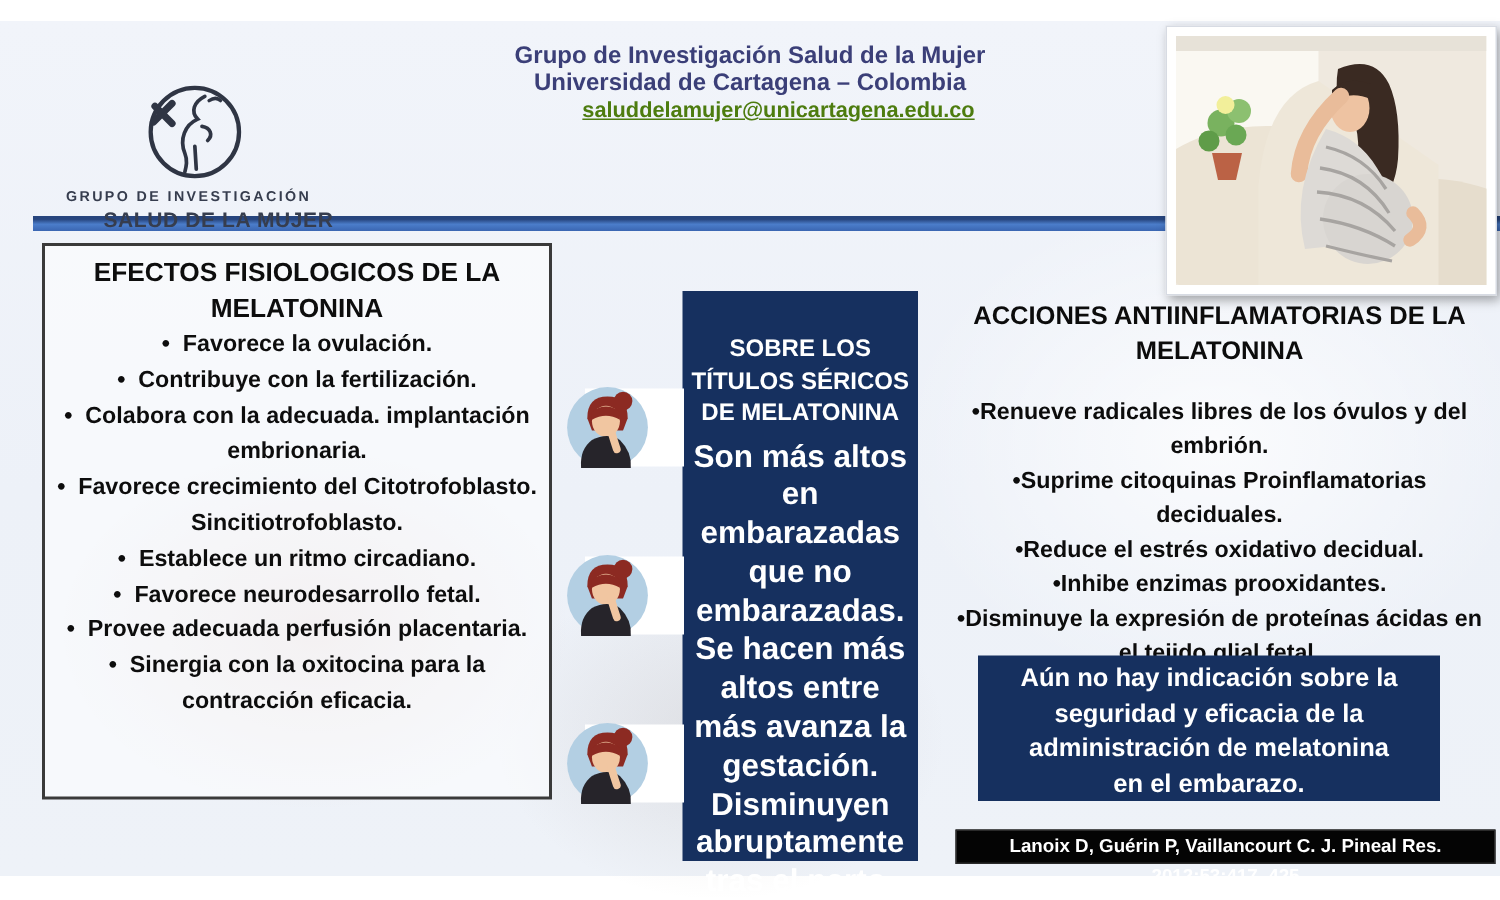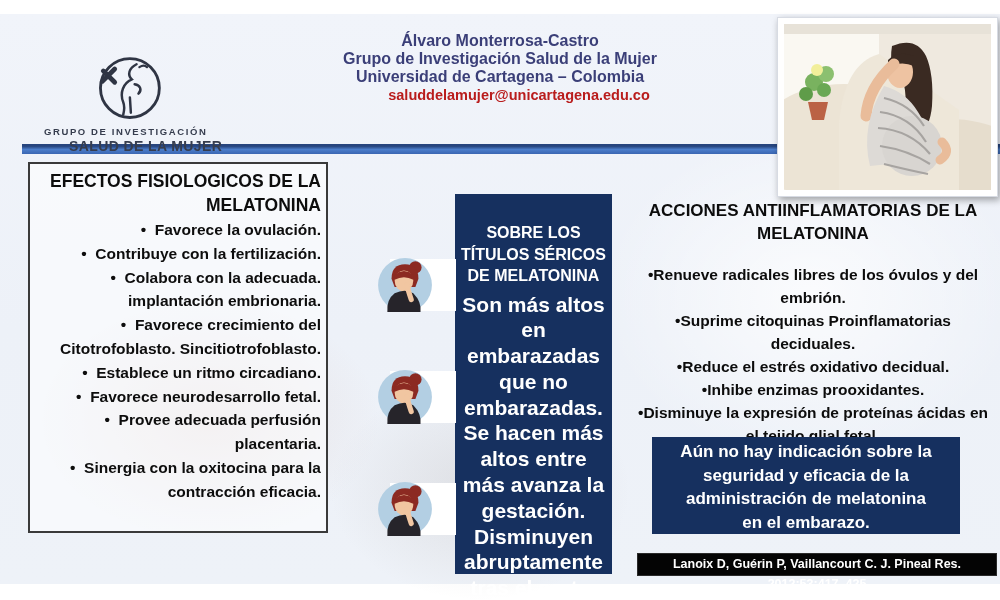--- a/index.html
+++ b/index.html
@@ -21,37 +21,37 @@
   .logo-text{margin-left:10px;color:#363d4e;}
   .logo-line1{font-size:9.5px;font-weight:bold;letter-spacing:1.6px;}
   .logo-line2{font-size:14px;font-weight:bold;letter-spacing:.4px;margin-top:1px;margin-left:25px;}
 
   .header-text{position:absolute;left:225px;top:29px;width:550px;text-align:center;
                color:#3b3f78;z-index:2;}
   .slide-title{font-size:23.5px;font-weight:bold;letter-spacing:.2px;}
   .slide-author{font-size:16px;font-weight:bold;margin-top:3px;}
   .slide-group{font-size:16px;font-weight:bold;}
   .slide-univ{font-size:16px;font-weight:bold;}
-  .slide-email{font-size:14.5px;font-weight:bold;color:#b91c1c;
+  .slide-email{font-size:14.5px;font-weight:bold;color:#4d7c0f;text-decoration:underline;
                display:inline-block;margin-top:1px;cursor:pointer;margin-left:38px;}
 
   
   .accent-bar{position:absolute;left:22px;top:144px;width:978px;height:10px;z-index:1;
               background:linear-gradient(180deg,#27457e 0%,#27457e 22%,#4b7dca 55%,#3a66b2 100%);}
 
   
   .photo-frame{position:absolute;left:777px;top:17px;width:221px;height:180px;background:#fff;
                box-sizing:border-box;padding:6px;border:1px solid #d7dbe3;
                box-shadow:2px 3px 7px rgba(0,0,0,.35);z-index:4;}
   .photo-frame svg{display:block;}
 
   
-  .left-panel{position:absolute;left:28px;top:162px;width:300px;height:371px;z-index:2;
+  .left-panel{position:absolute;left:28px;top:162px;width:340px;height:371px;z-index:2;
               box-sizing:border-box;border:2px solid #3a3a3a;background:rgba(255,255,255,.55);
-              padding:5px 5px 0;text-align:right;color:#0d0d0d;}
+              padding:5px 5px 0;text-align:center;color:#0d0d0d;}
   .lp-title{font-size:17.5px;font-weight:bold;line-height:24px;}
   .lp-items{margin-top:1px;font-size:15.5px;font-weight:bold;line-height:23.8px;}
   .bullet::before{content:"\2022\00a0\00a0";}
 
   
   .mid-panel{position:absolute;left:455px;top:160px;width:157px;height:380px;z-index:2;
              box-sizing:border-box;background:#16305f;color:#fff;text-align:center;
              padding:28px 5px 0;margin-top:34px;}
   .mp-title{font-size:16px;font-weight:bold;line-height:21.5px;}
   .mp-body{margin-top:5px;font-size:21px;font-weight:bold;line-height:25.8px;}
@@ -99,21 +99,20 @@
         <path d="M52 18 c3 -2 6 -2 8 0" fill="none" stroke="#2f3544" stroke-width="2.4" stroke-linecap="round"></path>
       </svg>
     </span>
     <div class="logo-text">
       <div class="logo-line1">GRUPO DE INVESTIGACIÓN</div>
       <div class="logo-line2">SALUD DE LA MUJER</div>
     </div>
   </div>
 
   <div class="header-text">
-    <div class="slide-author">Álvaro Monterrosa-Castro</div>
     <div class="slide-group">Grupo de Investigación Salud de la Mujer</div>
     <div class="slide-univ">Universidad de Cartagena – Colombia</div>
     <a class="slide-email">saluddelamujer@unicartagena.edu.co</a>
   </div>
 
   <div class="photo-frame">
     <svg width="207" height="166" viewBox="0 0 207 166">
       <rect width="207" height="166" fill="#efe9df"></rect>
       <rect x="0" y="0" width="95" height="90" fill="#faf8f2"></rect>
       <rect x="0" y="0" width="207" height="10" fill="#e7e2d8"></rect>

